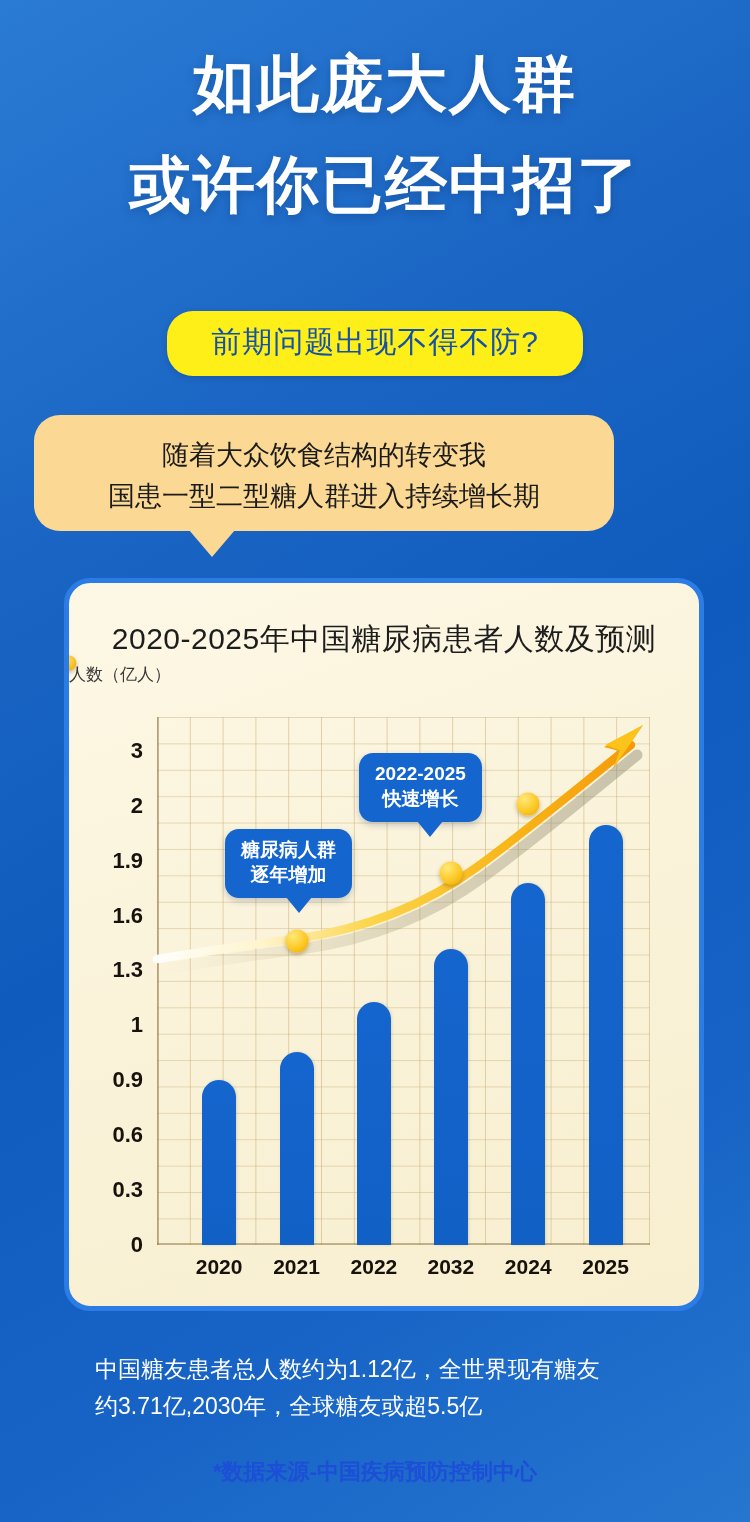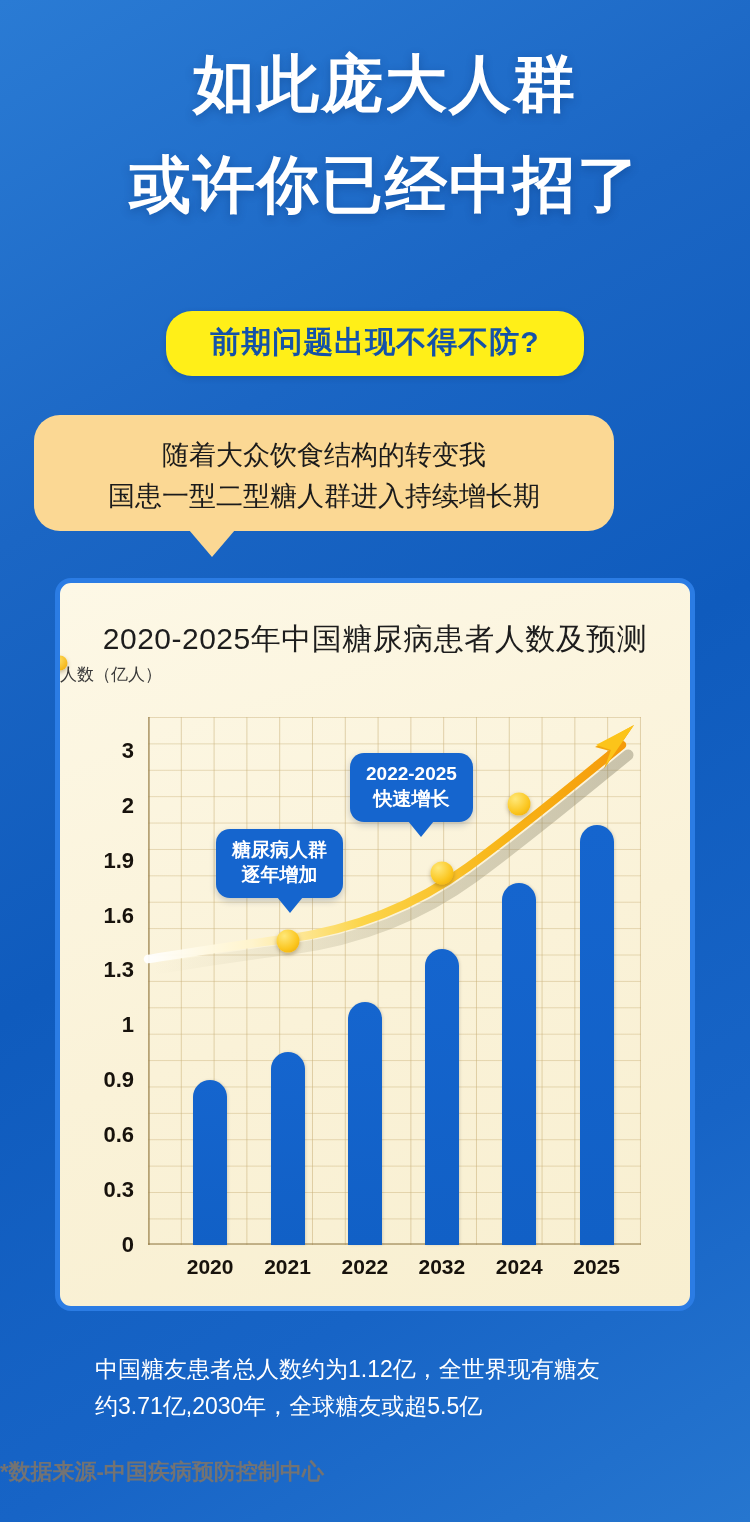--- a/index.html
+++ b/index.html
@@ -20,45 +20,45 @@
     text-shadow:0 3px 10px rgba(0,40,95,.30);
     margin-left:20px;
   }
   .headline .l1{display:block;}
   .headline .l2{display:block;margin-top:38px;}
 
   
   .pill-wrap{position:absolute;left:0;right:0;top:311px;text-align:center;}
   .pill{
     display:inline-block;background:#ffef18;color:#1452a8;
-    font-weight:bold;font-size:30px;letter-spacing:1px;
+    font-weight:normal;font-size:30px;letter-spacing:1px;
     padding:11px 44px 13px;border-radius:26px;
     box-shadow:0 2px 6px rgba(0,30,80,.18);
   }
 
   
   .bubble{
     position:absolute;left:34px;top:415px;width:580px;
     background:#fbd894;border-radius:26px;
     padding:20px 20px 14px;box-sizing:border-box;
     text-align:center;color:#1b1b1b;
     font-size:27px;line-height:1.52;font-weight:500;
   }
   .bubble .tail{
     position:absolute;left:155px;bottom:-26px;width:0;height:0;
     border-left:23px solid transparent;border-right:23px solid transparent;
     border-top:27px solid #fbd894;
   }
 
   
   .card{
-    position:absolute;left:55px;top:578px;width:640px;height:733px;
+    position:absolute;left:64px;top:578px;width:640px;height:733px;
     box-sizing:border-box;
     background:linear-gradient(160deg,#fdf8e6 0%,#faf2d8 55%,#f8efd0 100%);
-    border:5px solid #2b7ce4;border-radius:16px;
+    border:5px solid #2b7ce4;border-radius:26px;
     overflow:hidden;
   }
   .chart-title{
     position:absolute;left:0;right:0;top:36px;text-align:center;
     font-size:30px;color:#1d1d1d;font-weight:500;letter-spacing:.5px;
   }
   .legend{
     position:absolute;left:0;right:0;top:80px;
     font-size:17px;color:#3a3a3a;
   }
@@ -122,22 +122,22 @@
     border-left:13px solid transparent;border-right:13px solid transparent;
     border-top:16px solid #1565ce;
   }
 
   
   .foot{
     position:absolute;left:95px;right:75px;top:1351px;
     color:#ffffff;font-size:23px;line-height:1.62;text-align:left;
   }
   .source{
-    position:absolute;left:0;right:0;top:1457px;text-align:left;
-    color:#737373;font-size:22px;font-weight:600;
+    position:absolute;left:0;right:0;top:1457px;text-align:center;
+    color:#1d4ed8;font-size:22px;font-weight:600;
   }
 </style>
 </head>
 <body>
 
 <div class="stage">
 
   <div class="headline">
     <span class="l1">如此庞大人群</span>
     <span class="l2">或许你已经中招了</span>

